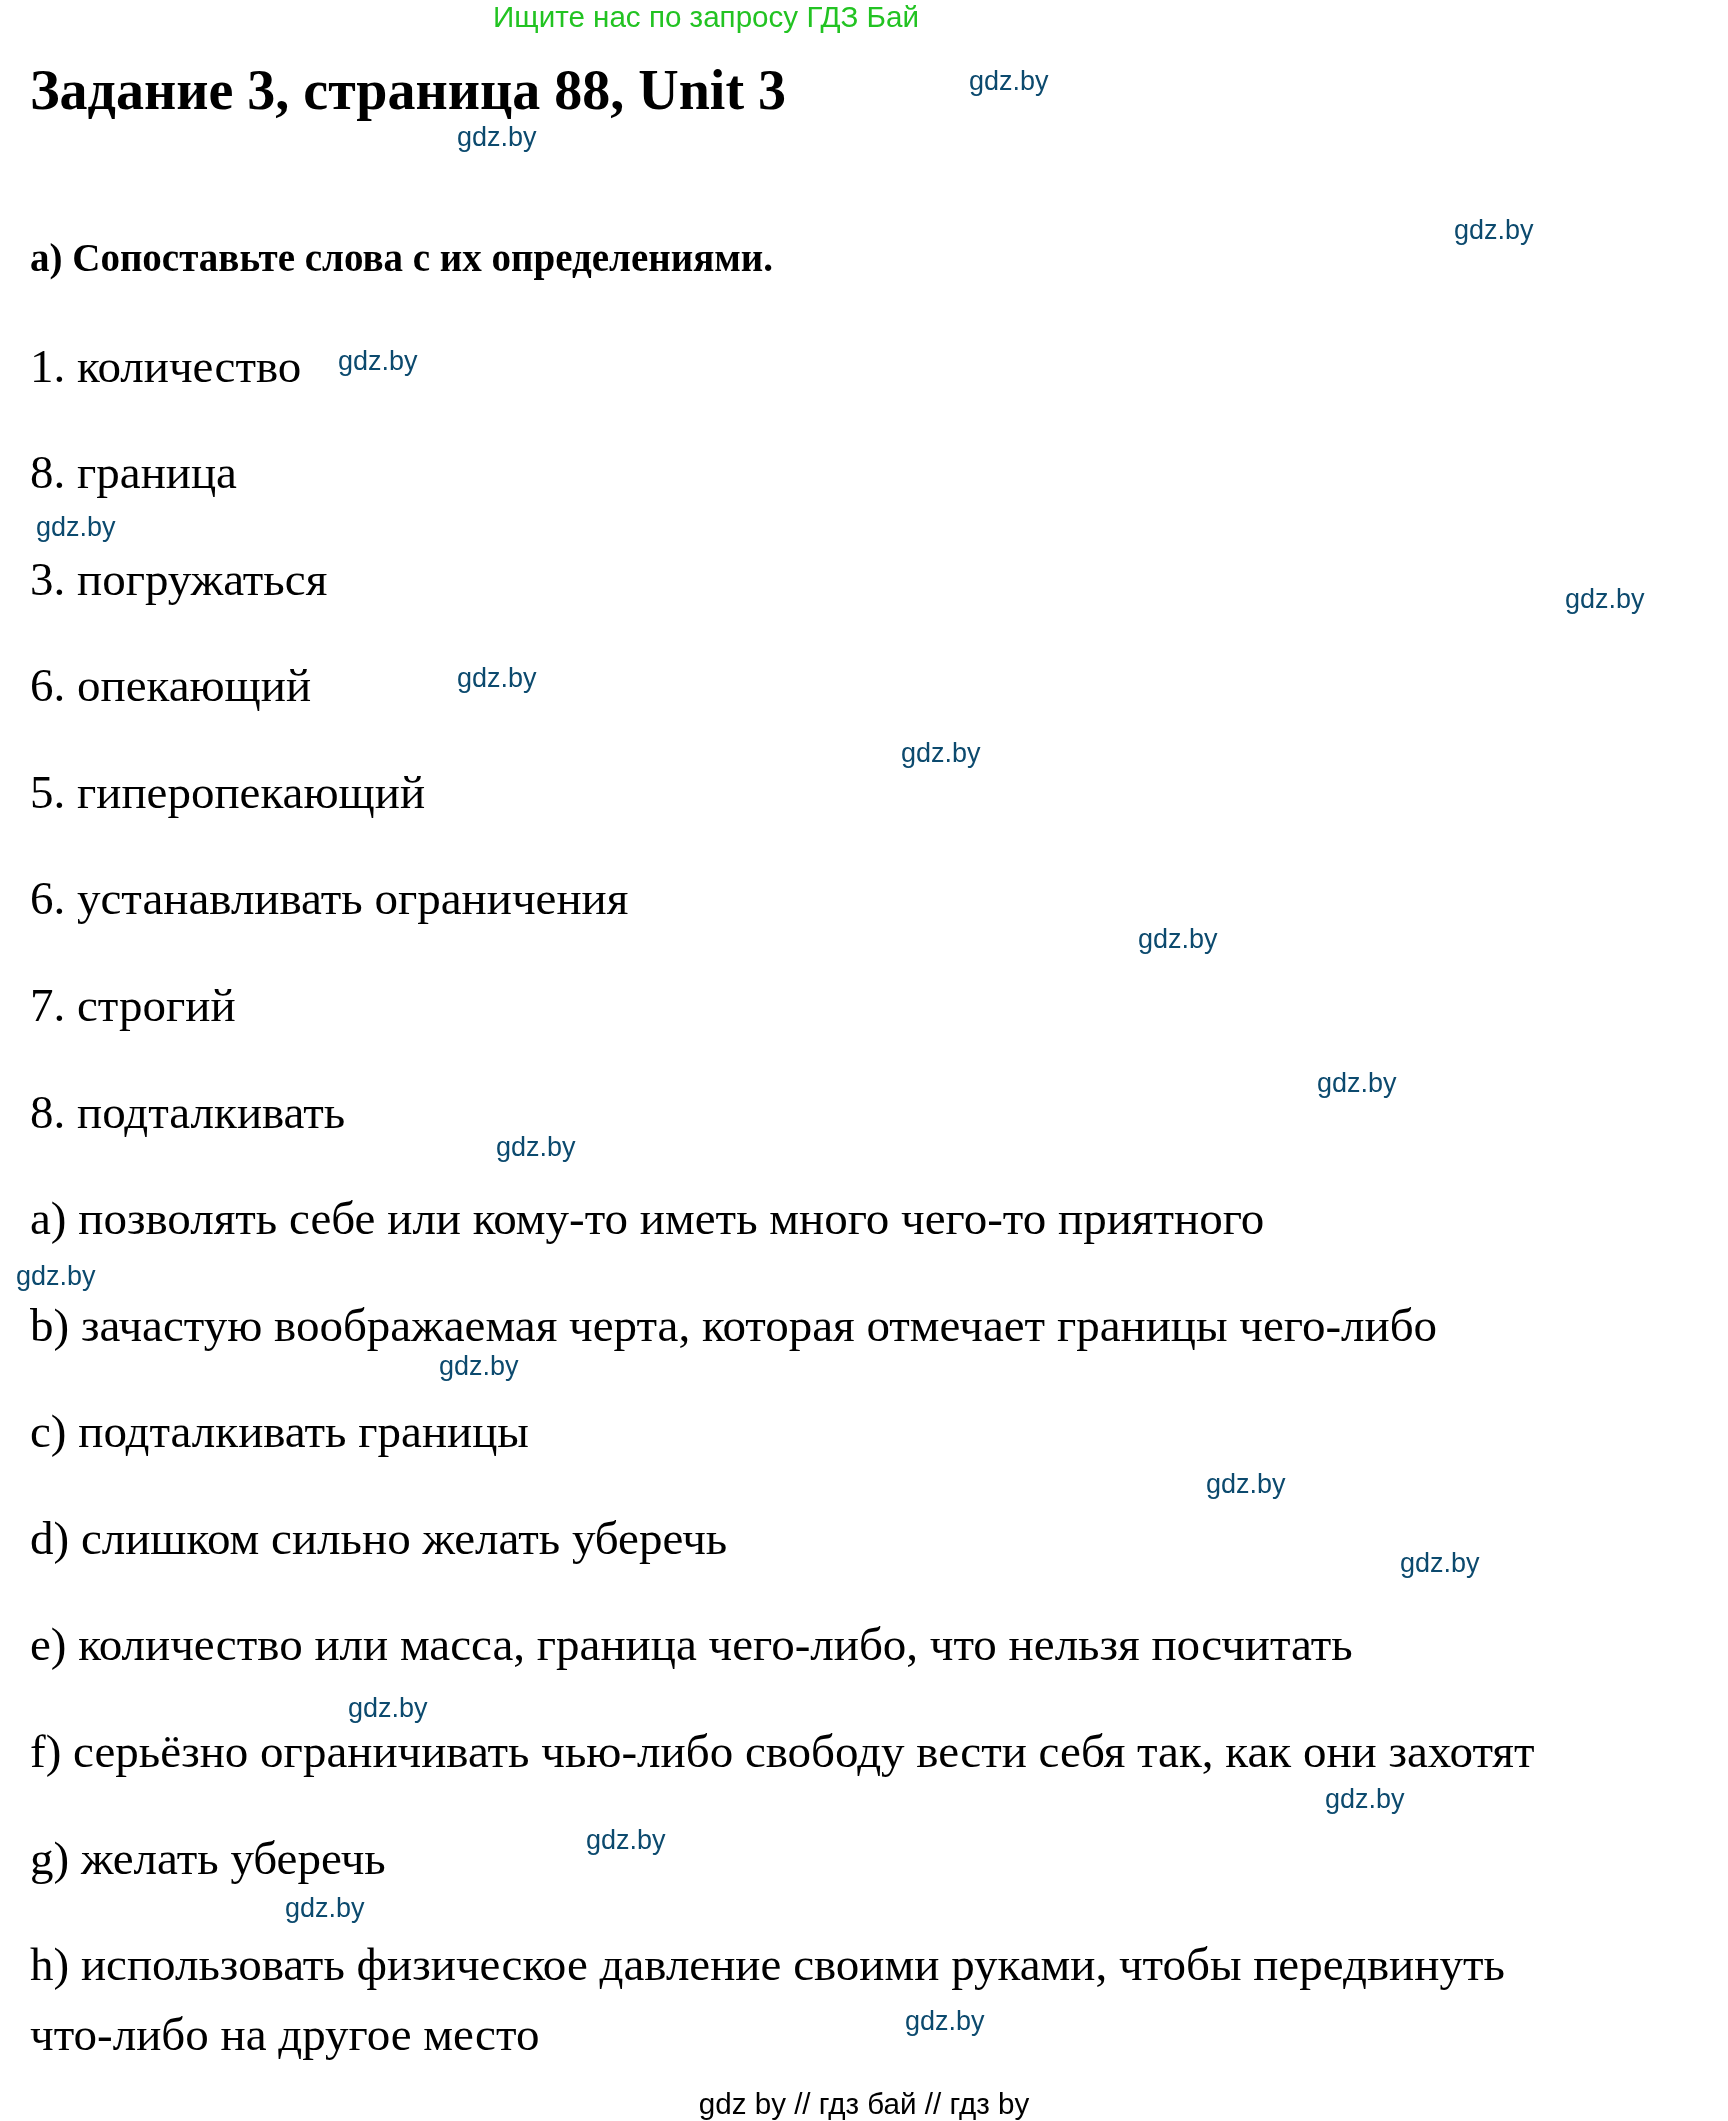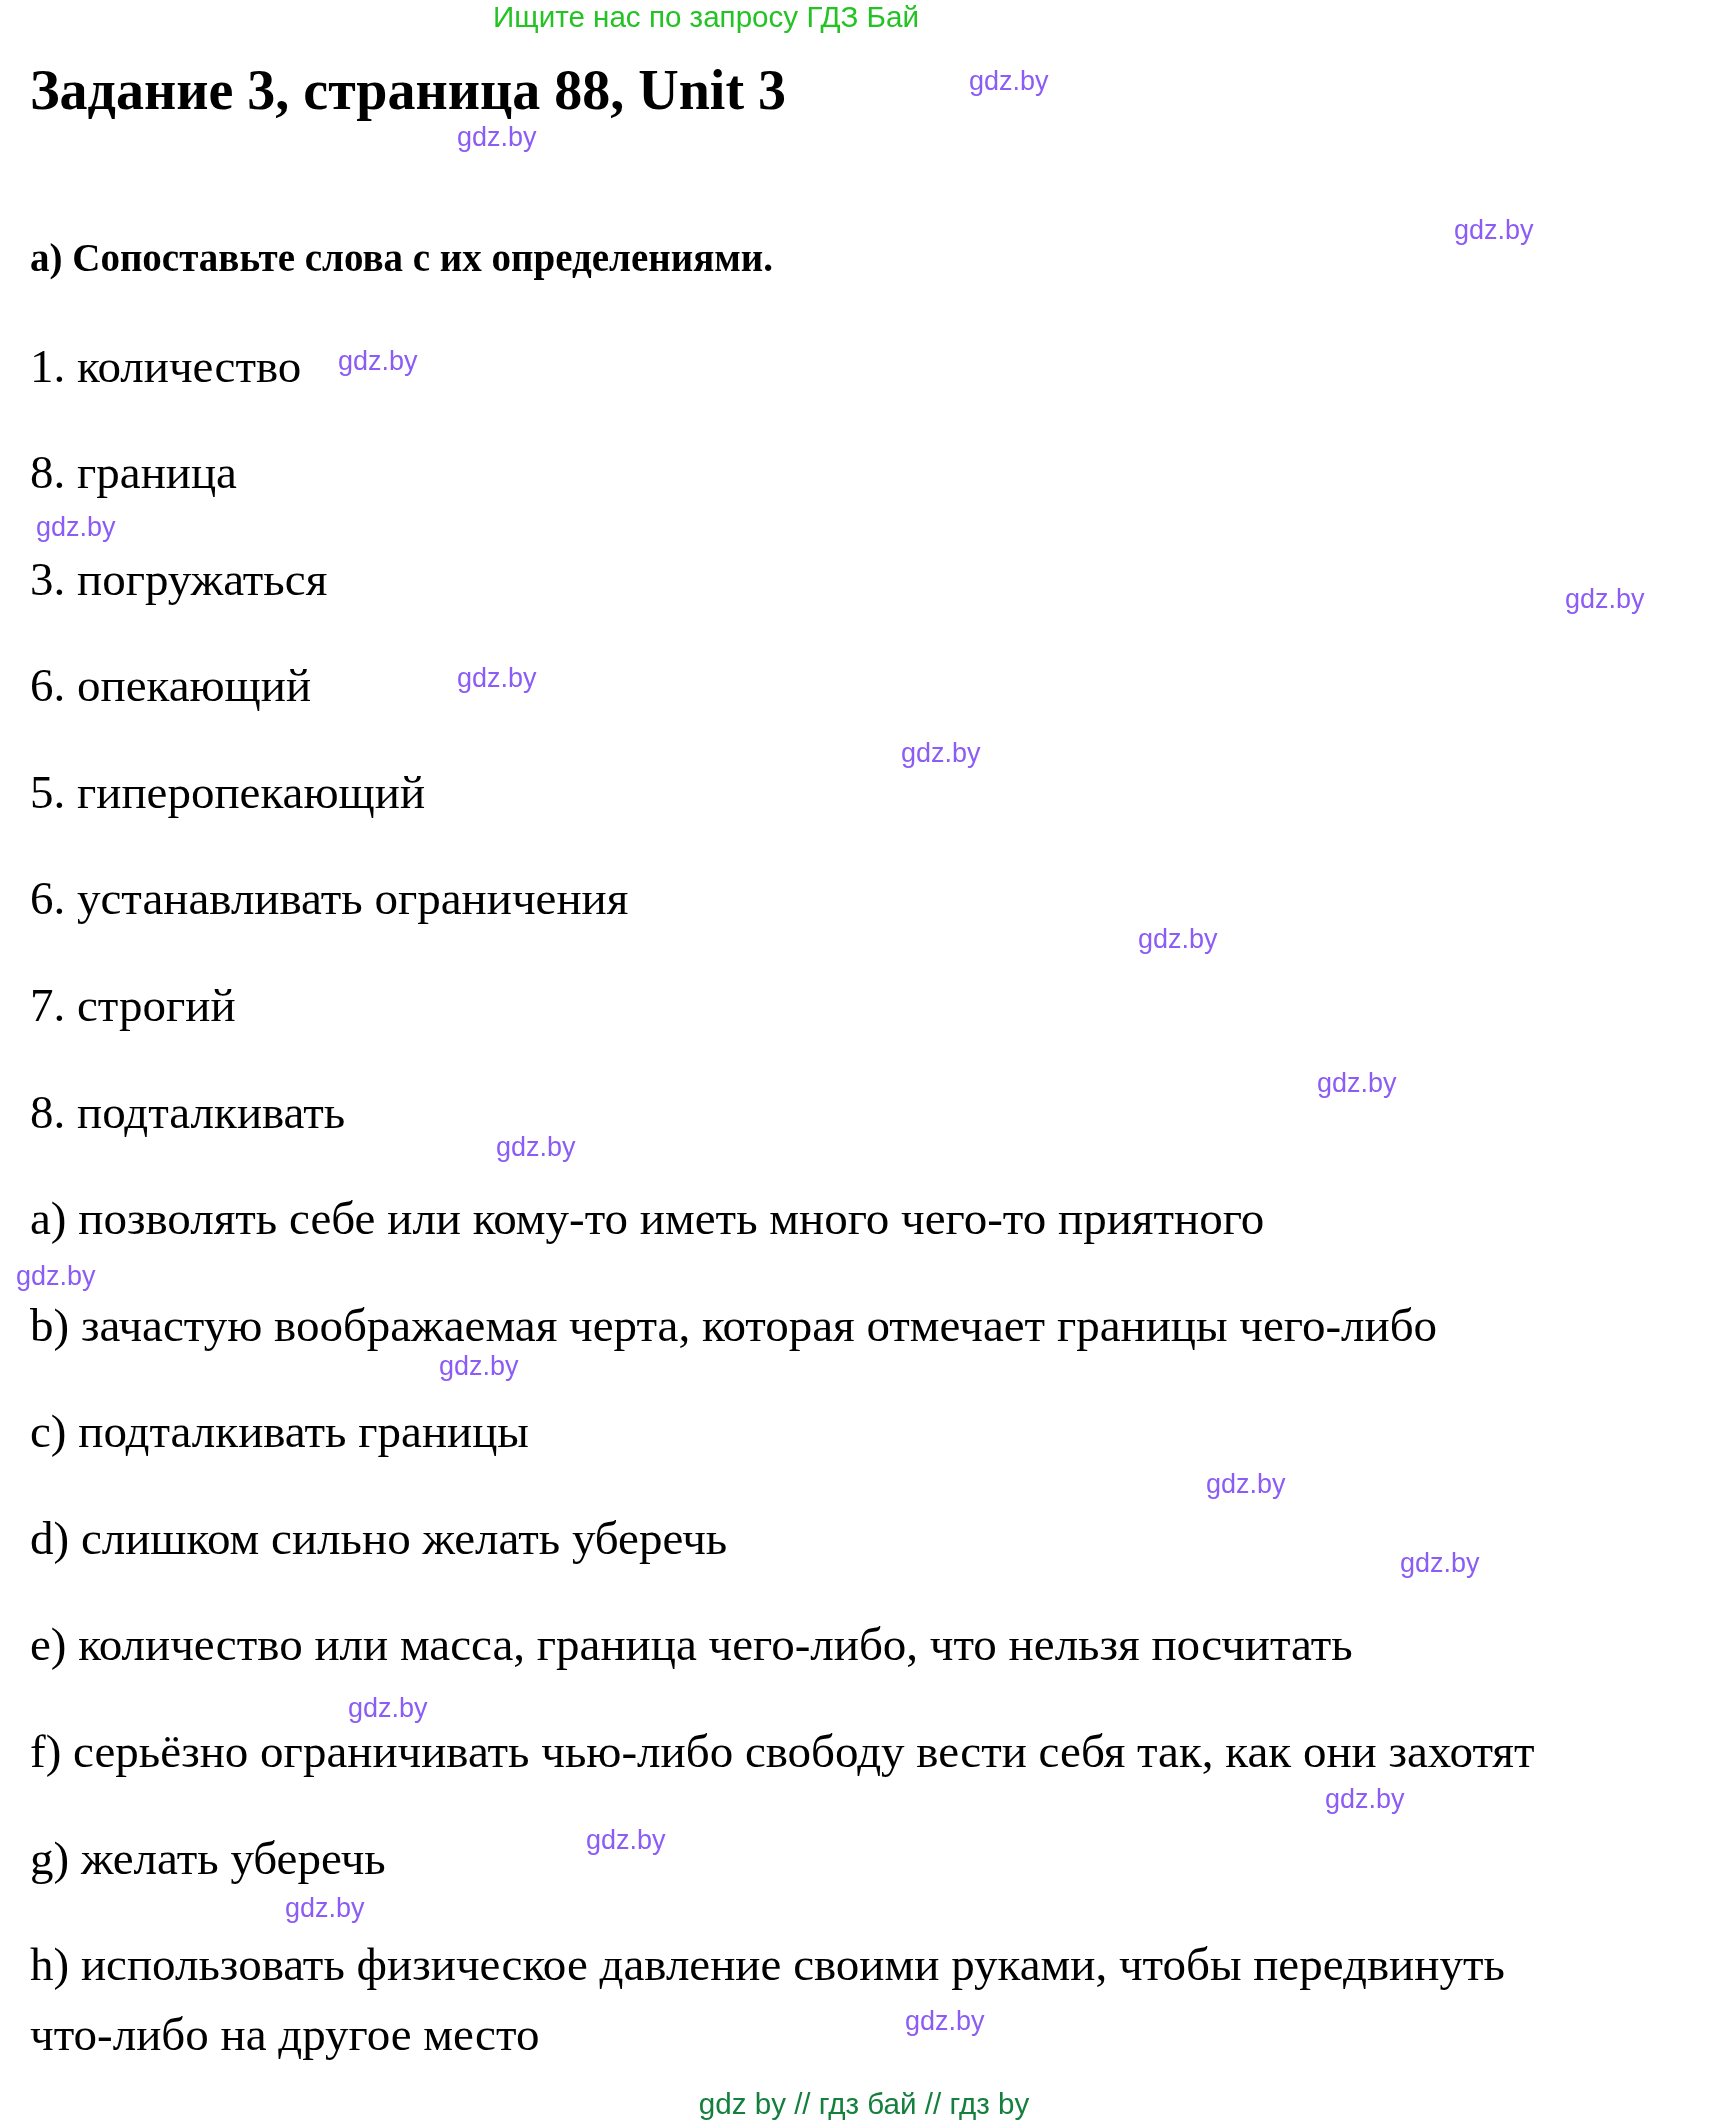--- a/index.html
+++ b/index.html
@@ -4,22 +4,22 @@
   <style>
     html, body { margin: 0; padding: 0; background: #ffffff; }
     body { width: 1728px; height: 2122px; position: relative; overflow: hidden; }
     .abs { position: absolute; white-space: nowrap; }
     .serif { font-family: "Liberation Serif", "DejaVu Serif", serif; color: #000; }
     .sans { font-family: "Liberation Sans", "DejaVu Sans", sans-serif; }
     .top-banner { font-size: 29.6px; color: #22c322; left: 0; width: 1412px; text-align: center; top: 0; }
     .title { font-size: 56px; font-weight: bold; left: 30px; top: 50px; margin-top: 8px; }
     .subtitle { font-size: 39px; font-weight: bold; left: 30px; top: 235px; text-align: right; }
     .item { font-size: 47px; left: 30px; }
-    .wm { font-size: 27px; color: #8b5cf6; }
-    .footer { font-size: 29.6px; color: #15803d; left: 0; width: 1728px; text-align: center; top: 2087px; }
+    .wm { font-size: 27px; color: #0c4a6e; }
+    .footer { font-size: 29.6px; color: #000000; left: 0; width: 1728px; text-align: center; top: 2087px; }
   </style>
 </head>
 <body>
 
 <div class="abs sans top-banner">Ищите нас по запросу ГДЗ Бай</div>
 
 <div class="abs serif title">Задание 3, страница 88, Unit 3</div>
 
 <div class="abs serif subtitle">a) Сопоставьте слова с их определениями.</div>
 

